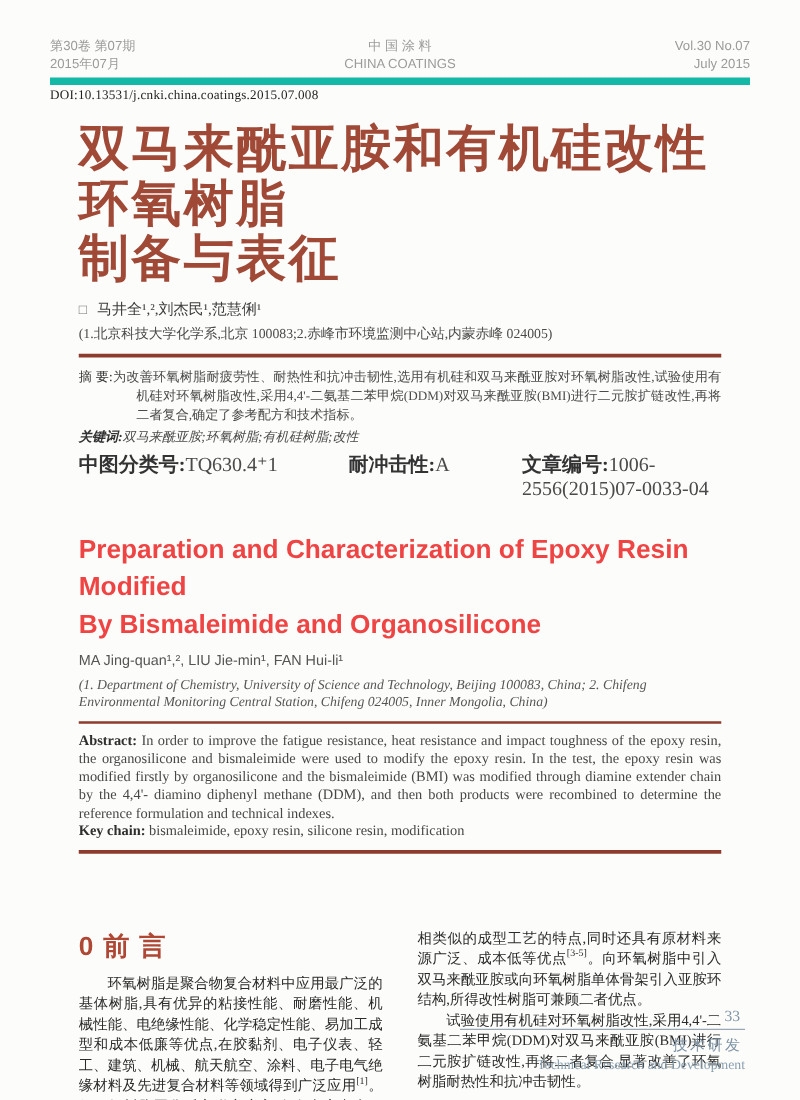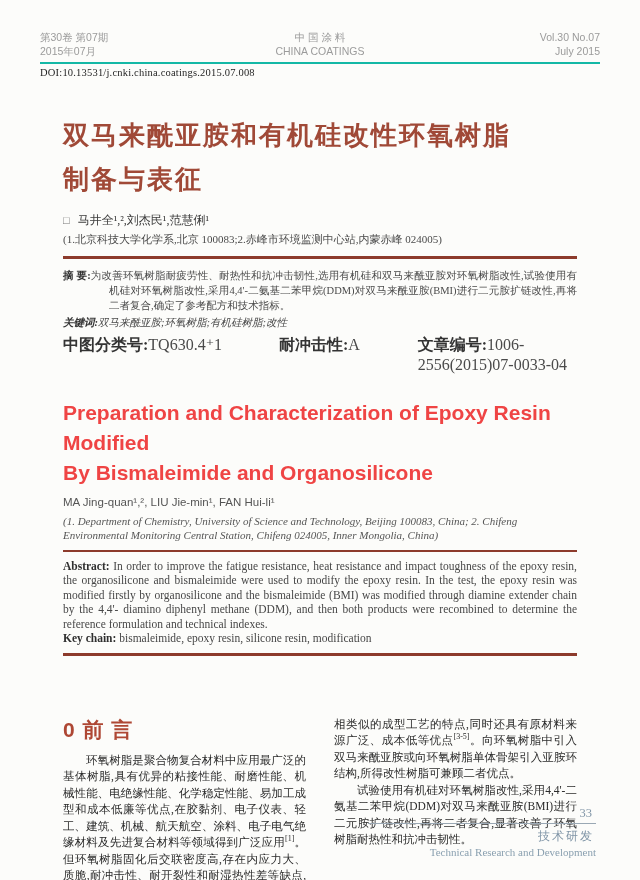--- a/index.html
+++ b/index.html
@@ -18,41 +18,41 @@
 
   
   .jheader {
     display: flex;
     justify-content: space-between;
     align-items: flex-start;
     font-family: "Liberation Sans", "DejaVu Sans", sans-serif;
     font-size: 10.5px;
     line-height: 14px;
     color: #9b9b9b;
-    border-bottom: 2px solid #14b8a6;
+    border-bottom: 6px solid #14b8a6;
     padding-bottom: 4px;
   }
   .jheader .col { width: 33%; }
   .jheader .c-center { text-align: center; }
   .jheader .c-right { text-align: right; }
   .doi {
     font-size: 10.5px;
     color: #1f1f1f;
     margin-top: 3px;
     letter-spacing: 0.2px;
   }
 
   .inner { margin: 0 23px; }
 
   
   .title-cn {
-    margin-top: 36px;
-    font-family: Liberation Serif, serif;
+    margin-top: 15px;
+    font-family: Liberation Sans, sans-serif;
     font-weight: 700;
-    font-size: 26px;
+    font-size: 40px;
     line-height: 44px;
     letter-spacing: 2px;
     color: #a04937;
   }
 
   
   .authors-cn { margin-top: 10px; font-size: 12px; color: #3c3c3c; }
   .authors-cn .sq { color: #777; margin-right: 8px; font-size: 11px; }
   .affil-cn { margin-top: 3px; font-size: 11px; color: #4a4a4a; }
 
@@ -63,21 +63,21 @@
 
   
   .abs-cn {
     margin-top: 9px;
     font-size: 10.5px;
     line-height: 15px;
     color: #4a4a4a;
     text-align: justify;
     padding-left: 46px;
   }
-  .abs-cn .lbl { margin-left: -46px; font-weight: 700; color: #333; }
+  .abs-cn .lbl { margin-left: -46px; font-weight: 400; color: #333; }
   .kw-cn { margin-top: 3px; font-size: 10.5px; color: #4a4a4a; font-style: italic; }
   .kw-cn .lbl { font-weight: 700; color: #333; }
   .meta-row {
     display: flex;
     margin-top: 5px;
     font-size: 16px;
     color: #4a4a4a;
   }
   .meta-row .lbl { font-weight: 700; color: #333; }
   .meta-row .m1 { width: 42%; }

